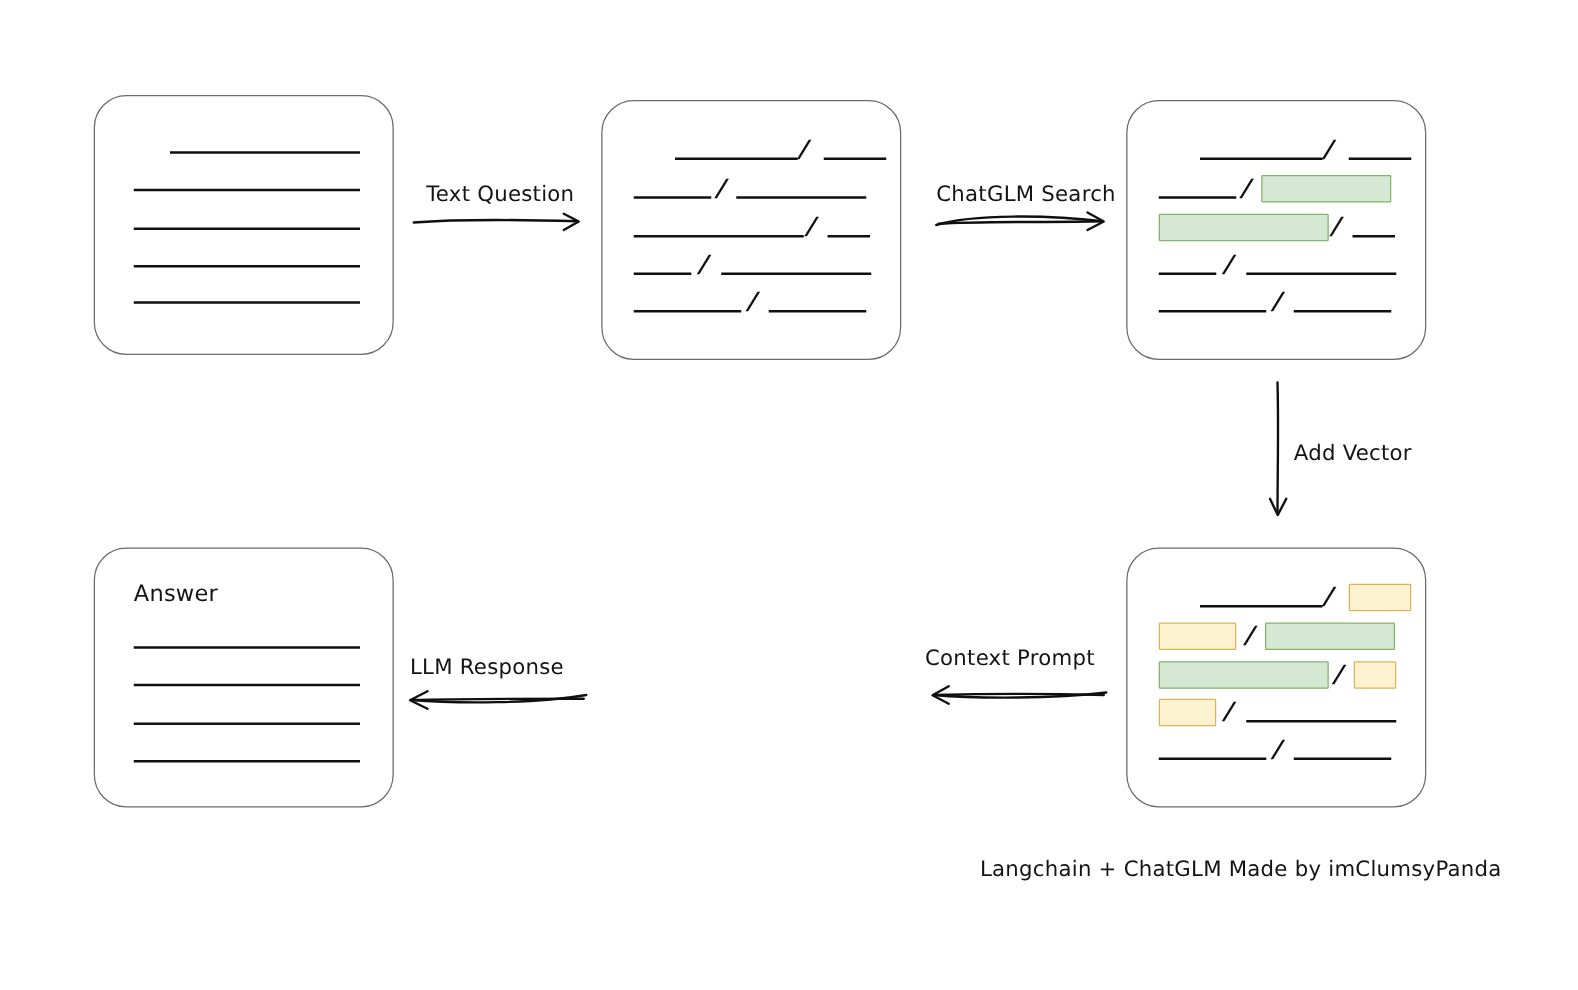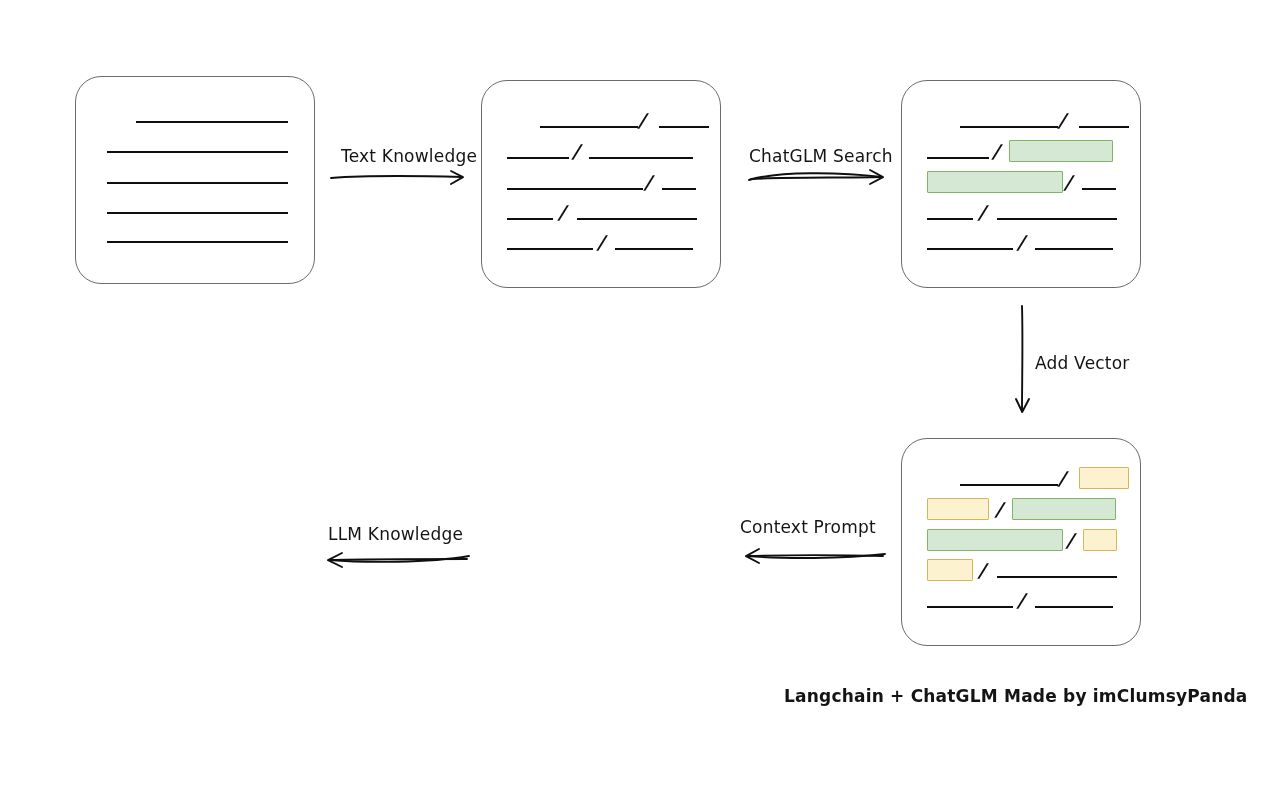--- a/index.html
+++ b/index.html
@@ -122,21 +122,21 @@
 <div id="canvas">
 
   <div class="card" style="left:75px; top:76px; width:240px; height:208px;">
     <div class="rule" style="left:60px;  top:44px;  width:152px;"></div>
     <div class="rule" style="left:31px;  top:74px;  width:181px;"></div>
     <div class="rule" style="left:31px;  top:105px; width:181px;"></div>
     <div class="rule" style="left:31px;  top:135px; width:181px;"></div>
     <div class="rule" style="left:31px;  top:164px; width:181px;"></div>
   </div>
 
-  <div class="edge-label" style="left:341px; top:146px;">Text Knowledge</div>
+  <div class="edge-label" style="left:341px; top:146px;">Text Question</div>
   <svg class="arrow-svg" style="left:330px; top:168px; width:140px; height:24px;" viewBox="0 0 140 24">
     <path d="M1,10 C40,7 95,8 132,9" stroke-width="1.9"></path>
     <polyline points="121,3 133,9.2 121,16" stroke-width="1.9"></polyline>
   </svg>
 
   <div class="card" style="left:481px; top:80px; width:240px; height:208px;">
 
     <div class="rule" style="left:58px;  top:45px;  width:98px;"></div>
     <div class="slash" style="left:158px; top:39px;">/</div>
     <div class="rule" style="left:177px; top:45px;  width:50px;"></div>
@@ -218,23 +218,30 @@
   </div>
 
   <div class="edge-label" style="left:740px; top:517px;">Context Prompt</div>
   <svg class="arrow-svg" style="left:738px; top:546px; width:148px; height:24px;" viewBox="0 0 148 24">
     <path d="M147,8 C105,13 45,13 9,10" stroke-width="1.9"></path>
     <path d="M145,10 C108,9 46,9 10,10" stroke-width="1.9"></path>
     <polyline points="21,3 8,10.2 21,17" stroke-width="1.9"></polyline>
   </svg>
 
 
-  <div class="edge-label" style="left:328px; top:524px;">LLM Knowledge</div>
+  <div class="edge-label" style="left:328px; top:524px;">LLM Response</div>
   <svg class="arrow-svg" style="left:320px; top:550px; width:150px; height:24px;" viewBox="0 0 150 24">
     <path d="M149,6 C108,13 46,13 9,10" stroke-width="1.9"></path>
     <path d="M147,9 C110,9 46,9 10,10" stroke-width="1.9"></path>
     <polyline points="22,3 8,10.2 22,17" stroke-width="1.9"></polyline>
   </svg>
 
-
-  <div class="footer-note" style="left:784px; top:686px;font-weight:bold;">Langchain + ChatGLM Made by imClumsyPanda</div>
+  <div class="card" style="left:75px; top:438px; width:240px; height:208px;">
+    <div class="card-label" style="left:31px; top:26px;">Answer</div>
+    <div class="rule" style="left:31px; top:78px;  width:181px;"></div>
+    <div class="rule" style="left:31px; top:108px; width:181px;"></div>
+    <div class="rule" style="left:31px; top:139px; width:181px;"></div>
+    <div class="rule" style="left:31px; top:169px; width:181px;"></div>
+  </div>
+
+  <div class="footer-note" style="left:784px; top:686px;">Langchain + ChatGLM Made by imClumsyPanda</div>
 
 </div>
 
 </body></html>

